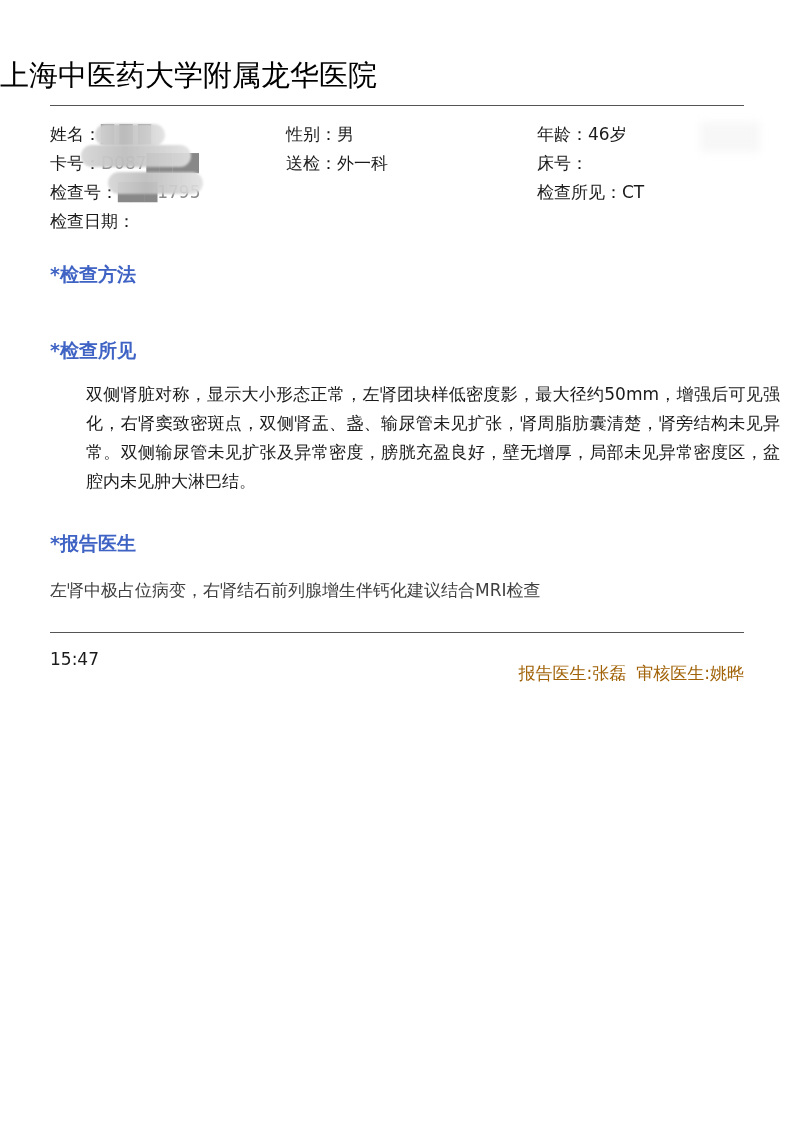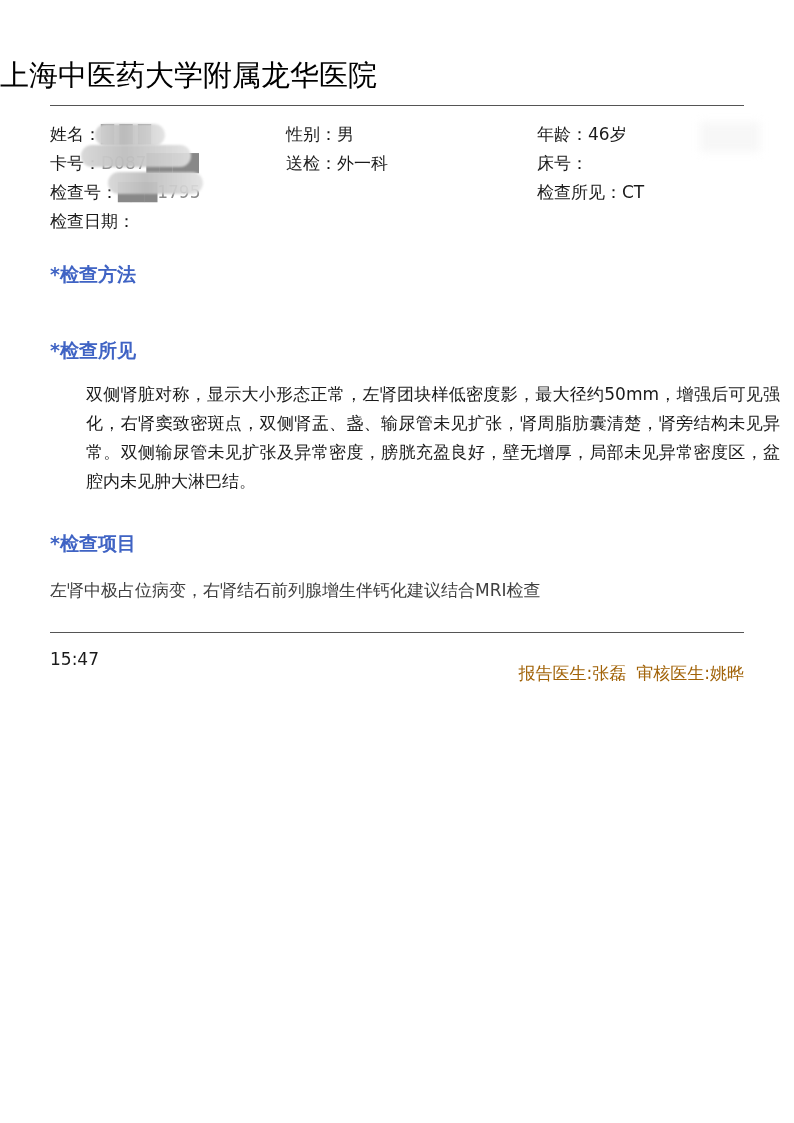--- a/index.html
+++ b/index.html
@@ -183,21 +183,21 @@
     <div class="info-cell c1">
       <span>检查日期：</span><span></span>
     </div>
   </div>
 
   <div class="section-heading h-method">*检查方法</div>
 
   <div class="section-heading h-findings">*检查所见</div>
   <div class="findings-text">双侧肾脏对称，显示大小形态正常，左肾团块样低密度影，最大径约50mm，增强后可见强化，右肾窦致密斑点，双侧肾盂、盏、输尿管未见扩张，肾周脂肪囊清楚，肾旁结构未见异常。双侧输尿管未见扩张及异常密度，膀胱充盈良好，壁无增厚，局部未见异常密度区，盆腔内未见肿大淋巴结。</div>
 
-  <div class="section-heading h-conclusion">*检查项目</div>
+  <div class="section-heading h-conclusion">*报告医生</div>
   <div class="conclusion-text">左肾中极占位病变，右肾结石前列腺增生伴钙化建议结合MRI检查</div>
 
   <div class="rule bottom"></div>
 
   <div class="report-time">
     <span class="line">15:47</span>
   </div>
 
   <div class="doctors">
     <span>报告医生:</span><span>张磊</span><span class="sep"></span><span>审核医生:</span><span>姚晔</span>

